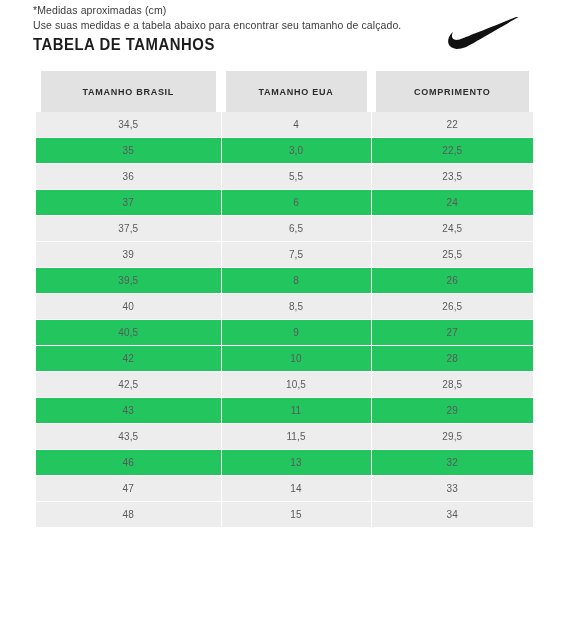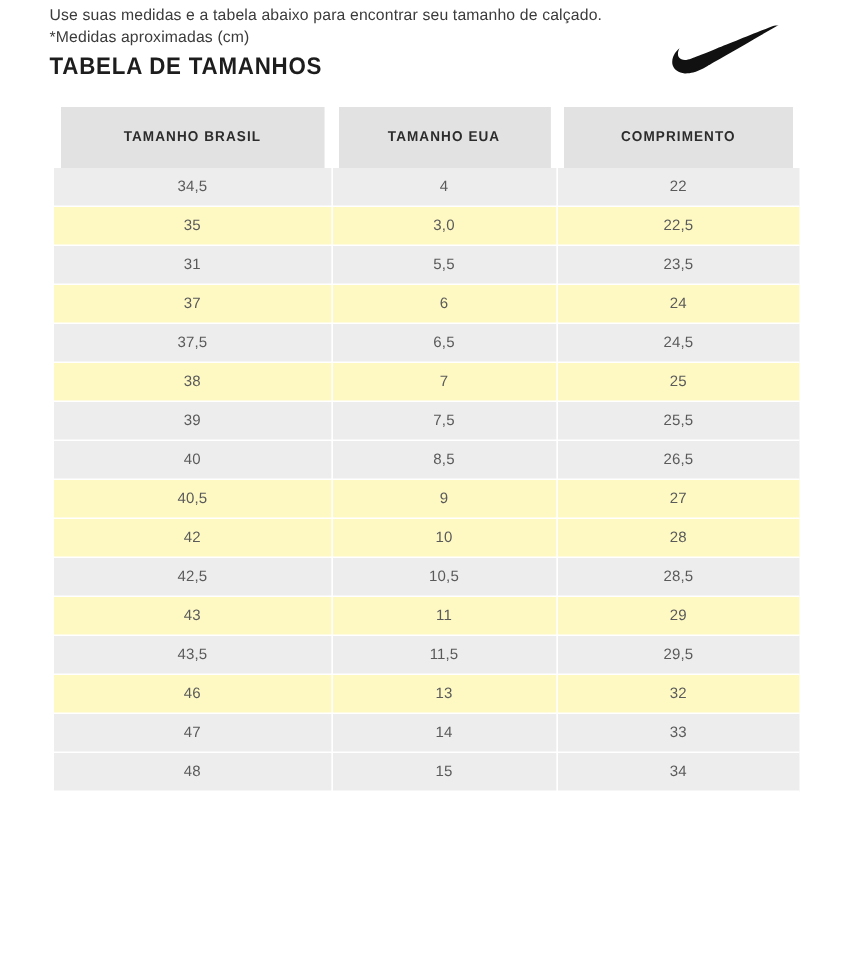--- a/index.html
+++ b/index.html
@@ -108,30 +108,30 @@
     vertical-align: middle;
     border-right: 1px solid #ffffff;
     border-bottom: 1px solid #ffffff;
     padding: 0;
     letter-spacing: 0.01em;
   }
   table.size-table tbody td:last-child {
     border-right: none;
   }
   table.size-table tbody tr.odd td  { background: #ededed; }
-  table.size-table tbody tr.even td { background: #fef9c3; }
+  table.size-table tbody tr.even td { background: #22c55e; }
 </style>
 </head>
 <body>
 
 <div class="page">
 
   <div class="intro">
+    <div class="intro-line">*Medidas aproximadas (cm)</div>
     <div class="intro-line">Use suas medidas e a tabela abaixo para encontrar seu tamanho de calçado.</div>
-    <div class="intro-line">*Medidas aproximadas (cm)</div>
   </div>
 
   <div class="logo-wrap">
     <svg viewBox="0 0 100 40" xmlns="http://www.w3.org/2000/svg" aria-hidden="true">
       <path d="M12.5 33.8 C7.6 33.3 4.2 31.0 3.0 27.6 C2.3 25.6 2.4 23.0 3.3 20.6 C4.1 18.5 5.2 16.9 7.4 14.6 C8.0 14.0 8.4 13.6 8.3 13.8 C8.2 14.0 7.9 14.7 7.6 15.5 C6.8 17.8 6.9 19.8 8.0 21.2 C9.2 22.8 11.6 23.4 14.6 22.9 C16.7 22.5 17.8 22.1 36.5 14.6 C48.2 9.9 92.3 -7.8 92.4 -7.8 C92.5 -7.8 64.1 8.6 40.6 22.2 C36.9 24.3 32.4 26.9 30.6 27.9 C25.7 30.7 21.7 32.5 19.1 33.1 C17.3 33.6 14.2 33.9 12.5 33.8 Z" transform="translate(0,4)" fill="#111111"></path>
     </svg>
   </div>
 
   <div class="title">TABELA DE TAMANHOS</div>
 
@@ -154,44 +154,44 @@
           <td>34,5</td>
           <td>4</td>
           <td>22</td>
         </tr>
         <tr class="even">
           <td>35</td>
           <td>3,0</td>
           <td>22,5</td>
         </tr>
         <tr class="odd">
-          <td>31</td>
+          <td>36</td>
           <td>5,5</td>
           <td>23,5</td>
         </tr>
         <tr class="even">
           <td>37</td>
           <td>6</td>
           <td>24</td>
         </tr>
         <tr class="odd">
           <td>37,5</td>
           <td>6,5</td>
           <td>24,5</td>
         </tr>
-        <tr class="even">
-          <td>38</td>
-          <td>7</td>
-          <td>25</td>
-        </tr>
         <tr class="odd">
           <td>39</td>
           <td>7,5</td>
           <td>25,5</td>
         </tr>
+        <tr class="even">
+          <td>39,5</td>
+          <td>8</td>
+          <td>26</td>
+        </tr>
         <tr class="odd">
           <td>40</td>
           <td>8,5</td>
           <td>26,5</td>
         </tr>
         <tr class="even">
           <td>40,5</td>
           <td>9</td>
           <td>27</td>
         </tr>

